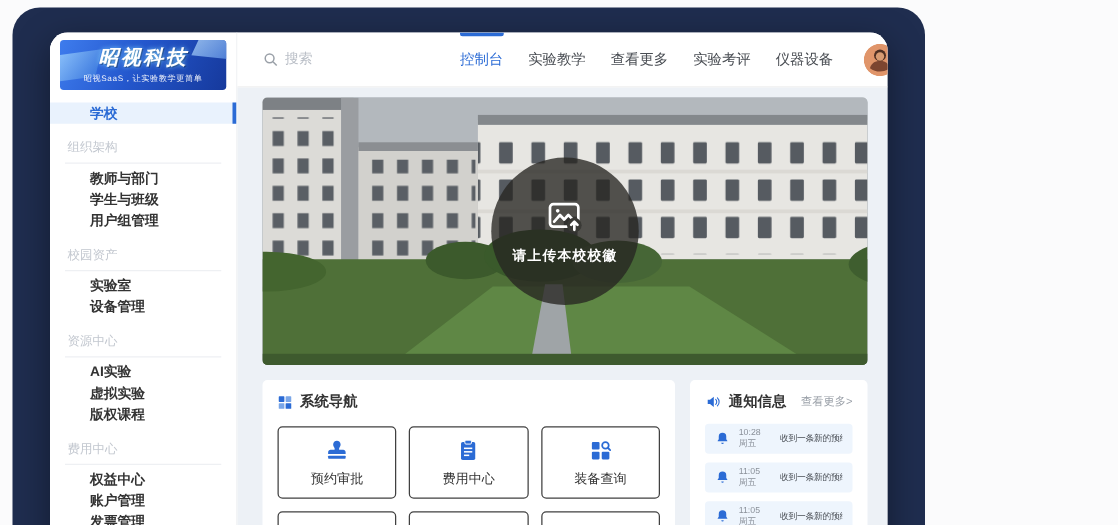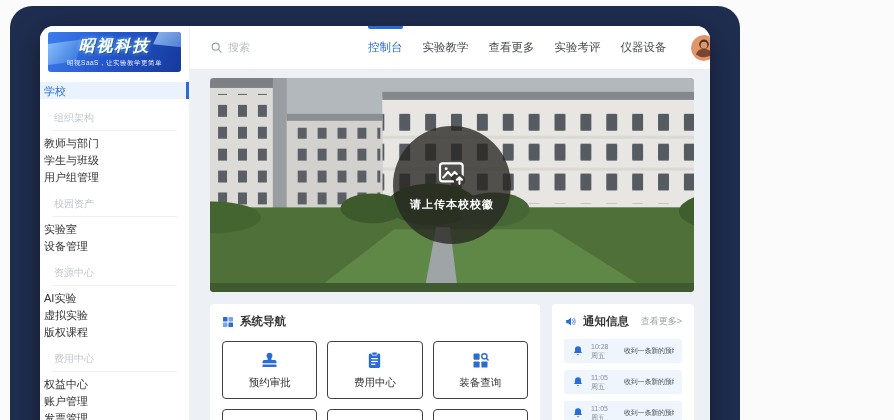--- a/index.html
+++ b/index.html
@@ -19,22 +19,22 @@
     display:flex; flex-direction:column; align-items:center; justify-content:center; }
   .logo .deco1 { position:absolute; left:-8px; top:10px; width:38px; height:22px;
     background:linear-gradient(120deg,#9ed2ff,#3f7de0); transform:skewX(-20deg) rotate(-8deg); opacity:.85; }
   .logo .deco2 { position:absolute; right:-10px; top:-6px; width:34px; height:20px;
     background:linear-gradient(120deg,#bfe4ff,#5d93ea); transform:skewX(-20deg) rotate(6deg); opacity:.7; }
   .logo-title { position:relative; z-index:2; color:#fff; font-weight:bold; font-style:italic;
     font-size:16px; letter-spacing:2px; text-shadow:0 0 4px rgba(140,225,255,.9),1px 1px 0 #0d2a78; }
   .logo-sub { position:relative; z-index:2; color:rgba(255,255,255,.92); font-size:6.5px;
     letter-spacing:.5px; margin-top:2px; }
   .menu { margin-top:10px; }
-  .menu-item { position:relative; font-size:11px; color:#333; padding:3px 4px; height:17px;
-    line-height:12px; cursor:pointer; white-space:nowrap; }
+  .menu-item { position:relative; font-size:11px; color:#333; padding:3px 32px; height:17px;
+    line-height:12px; cursor:pointer; white-space:nowrap;font-weight:bold; }
   .menu-item.active { background:#e9f2fd; color:#2b6bd5; }
   .active-bar { position:absolute; right:0; top:0; bottom:0; width:3px; background:#2b6bd5; }
   .menu-section { font-size:10px; color:#c2c7cf; padding:3px 14px; margin-top:9px; }
   .menu-divider { height:1px; background:#eef0f3; margin:2px 12px 3px; }
 
   
   .main-col { flex:1; display:flex; flex-direction:column; min-width:0; }
   .topbar { height:44px; flex:0 0 44px; background:#fff; border-bottom:1px solid #efefef;
     display:flex; align-items:center; padding:0 16px 0 20px; }
   .search-wrap { display:flex; align-items:flex-start; gap:5px; }

